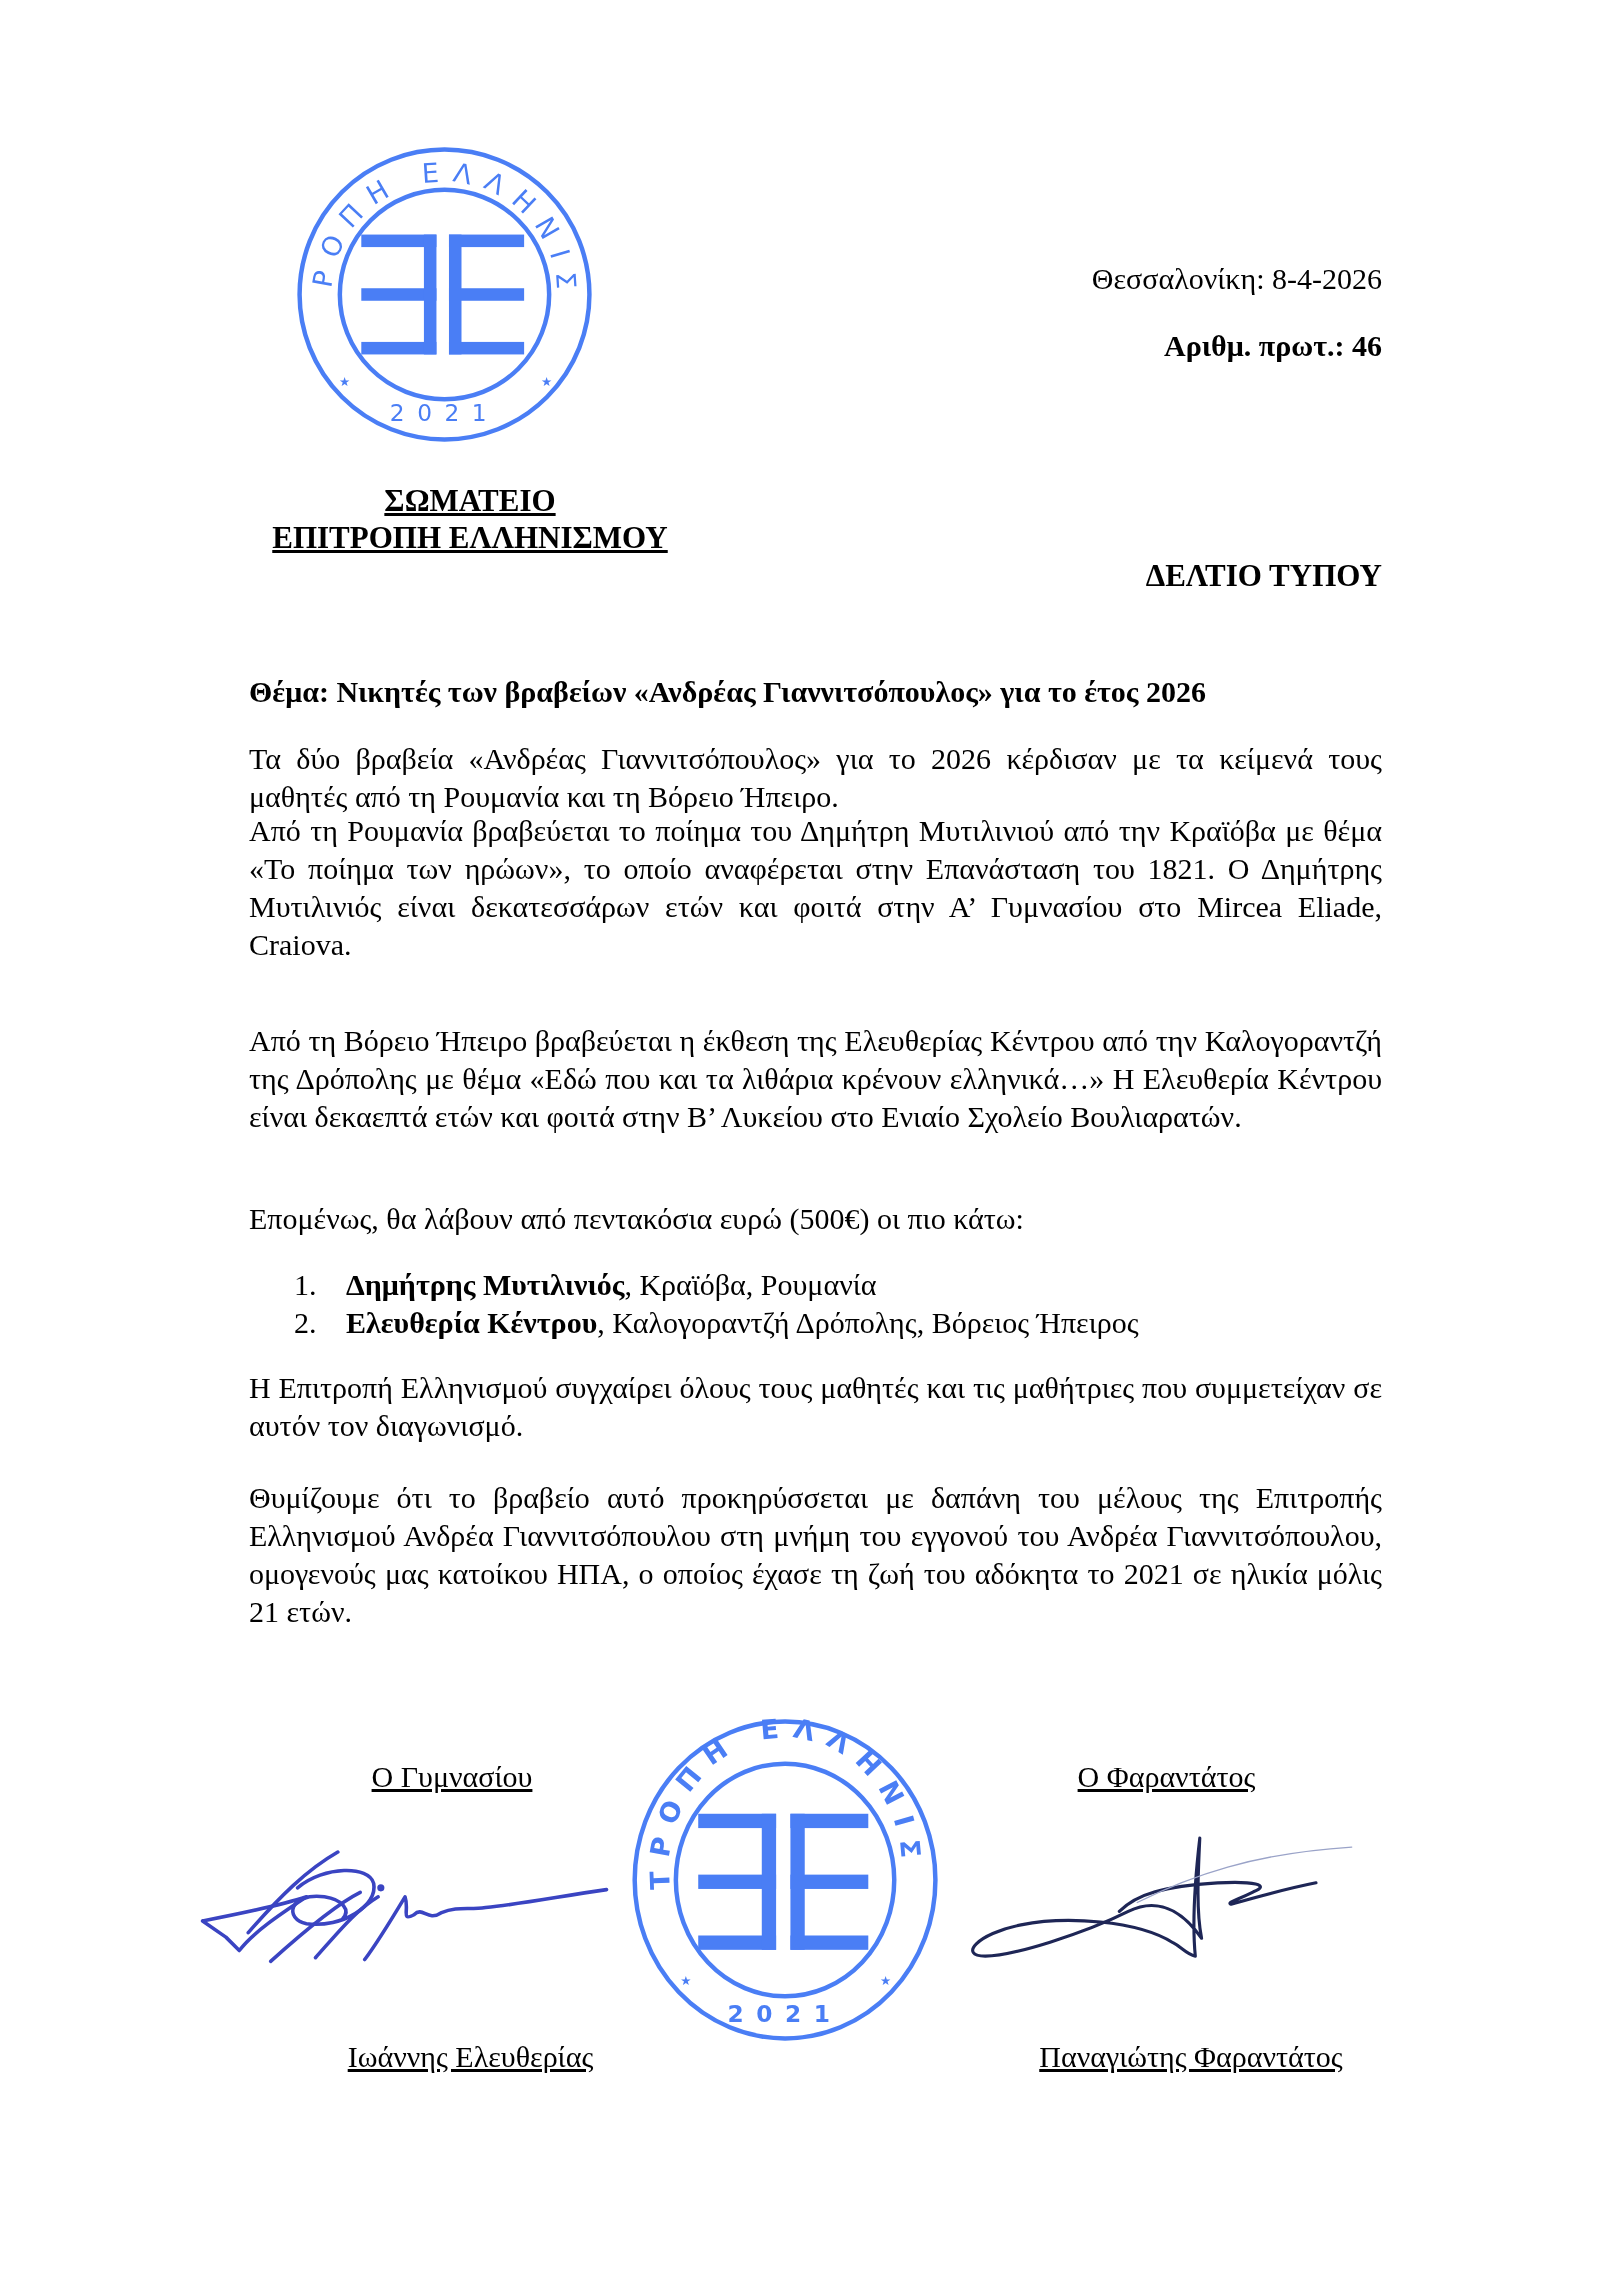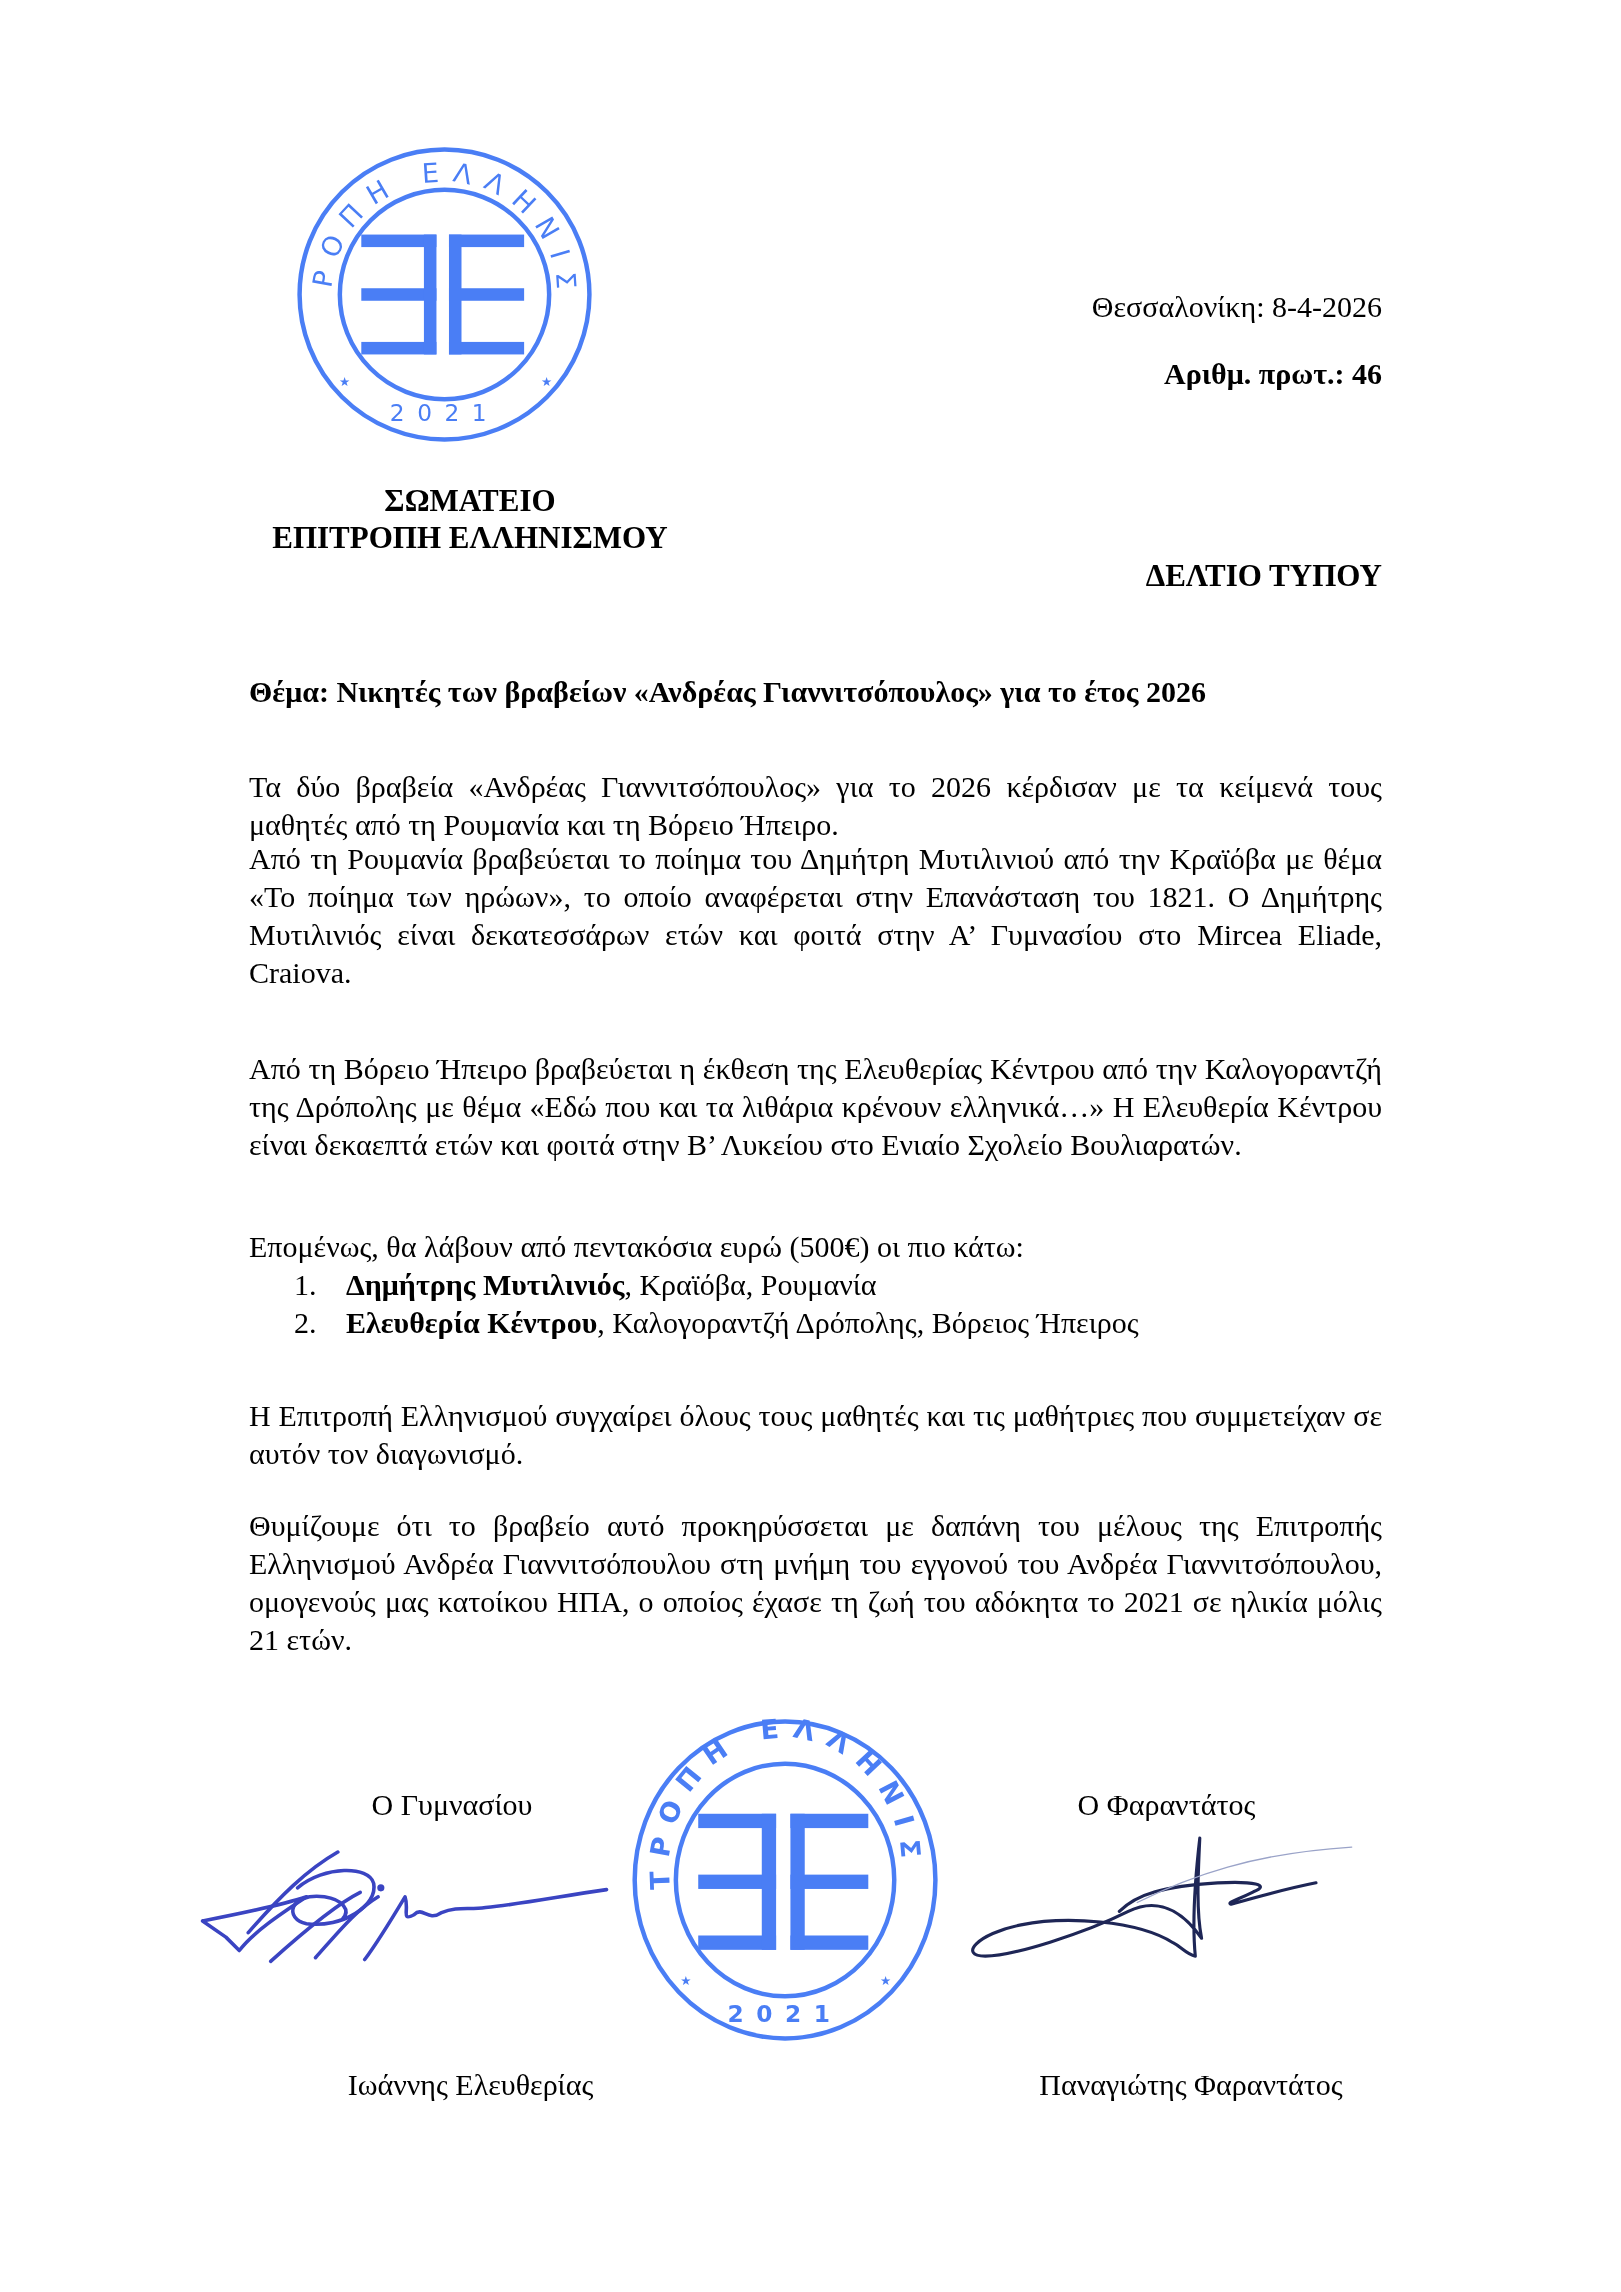--- a/index.html
+++ b/index.html
@@ -1,23 +1,23 @@
 <!DOCTYPE html>
 <html style="font-size:14.3px"><head>
 <meta charset="utf-8">
 <style>
   html, body { margin:0; padding:0; background:#ffffff; }
   body { width:1621px; height:2293px; position:relative; overflow:hidden;
          font-family:"Liberation Serif", "DejaVu Serif", serif; color:#000; }
   .abs { position:absolute; }
-  .txt { font-size:30px; line-height:38px;margin-top:28px; }
+  .txt { font-size:30px; line-height:38px; }
   .bold { font-weight:bold; }
   .right { text-align:right; }
   .just { text-align:justify; text-align-last:left; }
-  .center { text-align:center; }
+  .center { text-align:center;text-decoration:underline; }
 
   
   #logo-top { left:296px; top:146px; width:297px; height:297px; }
   #stamp { left:631px; top:1718px; width:309px; height:324px; }
 
   
   #date-line { left:985px; width:397px; top:260px; }
   #protocol-line { left:985px; width:397px; top:327px;font-weight:bold; }
 
   #org-1 { left:248px; width:444px; top:482px; font-size:31px; line-height:38px; }

